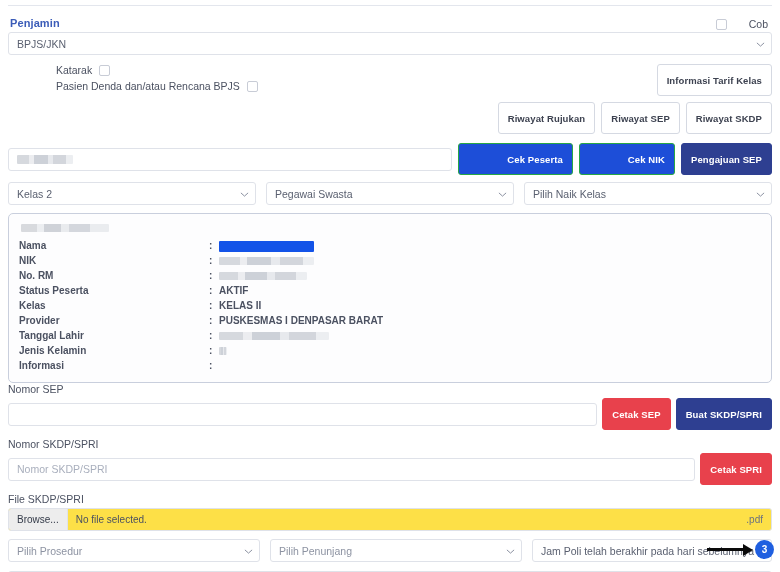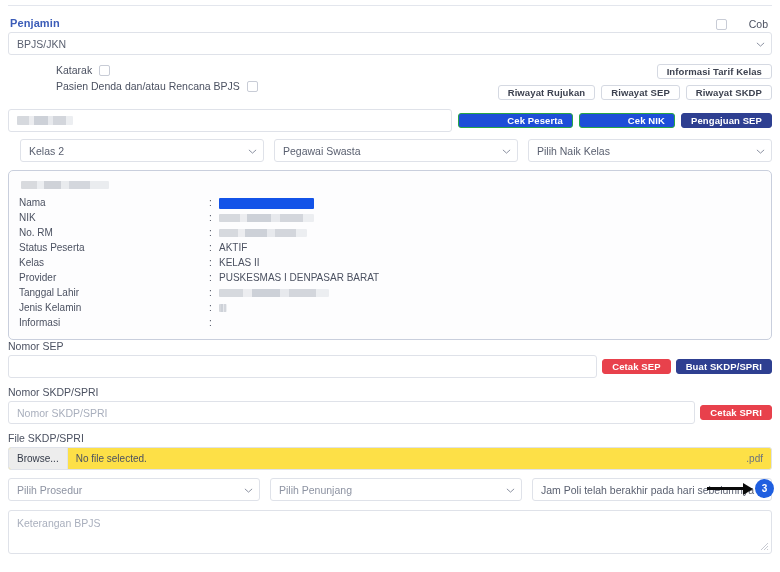--- a/index.html
+++ b/index.html
@@ -44,40 +44,40 @@
     width: 11px; height: 11px; border: 1px solid #c8ccd6;
     border-radius: 2px; background: #fff; display: inline-block;
     flex: 0 0 auto;
   }
   .cbx-label { font-size: 10.5px; color: #4b5161; }
 
   
   .btn {
     font-size: 9.5px; font-weight: bold; border-radius: 3px;
     display: inline-flex; align-items: center; justify-content: center;
-    height: 15px; padding: 0 9px; white-space: nowrap; cursor: pointer;
+    height: 32px; padding: 0 9px; white-space: nowrap; cursor: pointer;
     letter-spacing: .1px;
   }
   .btn-outline { background: #fff; border: 1px solid #d5d9e2; color: #3d4250; }
   .btn-green  { background: #1d4ed8; border: 1px solid #28a745; color: #fff; padding-left: 48px; }
   .btn-navy   { background: #2e3f91; border: 1px solid #2e3f91; color: #fff; }
   .btn-red    { background: #e8414c; border: 1px solid #e8414c; color: #fff; }
 
   
   .panel {
     border: 1px solid #c9cfdd; border-radius: 5px;
     background: #fdfdfe; padding: 8px 10px 9px 10px;
     margin-top: 8px;
   }
   .panel-redact-top {
     width: 88px; height: 8px; margin: 2px 0 6px 2px;
     background: linear-gradient(90deg,#d8dade 0 18%,#eceef1 18% 26%,#cfd2d8 26% 46%,#e9ebee 46% 54%,#d4d7dd 54% 78%,#eaecef 78% 100%);
     border-radius: 1px; filter: blur(0.6px);
   }
-  .info-table { width: 100%; border-collapse: collapse; }
+  .info-table { width: 100%; border-collapse: collapse; font-weight: bold; }
   .info-table td {
     font-size: 10px; color: #4b5161; padding: 1px 0; vertical-align: middle;
     line-height: 13px;
   }
   .info-label { width: 190px; }
   .info-sep { width: 10px; color: #9aa0ae; }
   .redact {
     display: inline-block; height: 8px; border-radius: 1px;
     background: linear-gradient(90deg,#d6d9de 0 22%,#ecedf0 22% 30%,#cdd1d8 30% 55%,#e7e9ed 55% 64%,#d3d6dc 64% 88%,#eceef1 88% 100%);
     filter: blur(0.6px); vertical-align: middle;
@@ -174,21 +174,21 @@
 
   <div class="row" style="gap:6px;margin-top:9px;">
     <div class="field" style="flex:1;position:relative;">
       <span class="redact" style="width:56px;height:9px;"></span>
     </div>
     <div class="btn btn-green">Cek Peserta</div>
     <div class="btn btn-green">Cek NIK</div>
     <div class="btn btn-navy">Pengajuan SEP</div>
   </div>
 
-  <div class="row" style="gap:10px;margin-top:7px;margin-left:12px;">
+  <div class="row" style="gap:10px;margin-top:7px;">
     <div class="field select" style="flex:1;">
       <span>Kelas 2</span>
       <span class="chev">
         <svg viewBox="0 0 10 10" width="9" height="9">
             <path d="M1 3.2 L5 6.8 L9 3.2" fill="none" stroke="#8a90a0" stroke-width="1.1"></path>
           </svg>
       </span>
     </div>
     <div class="field select" style="flex:1;">
       <span>Pegawai Swasta</span>

